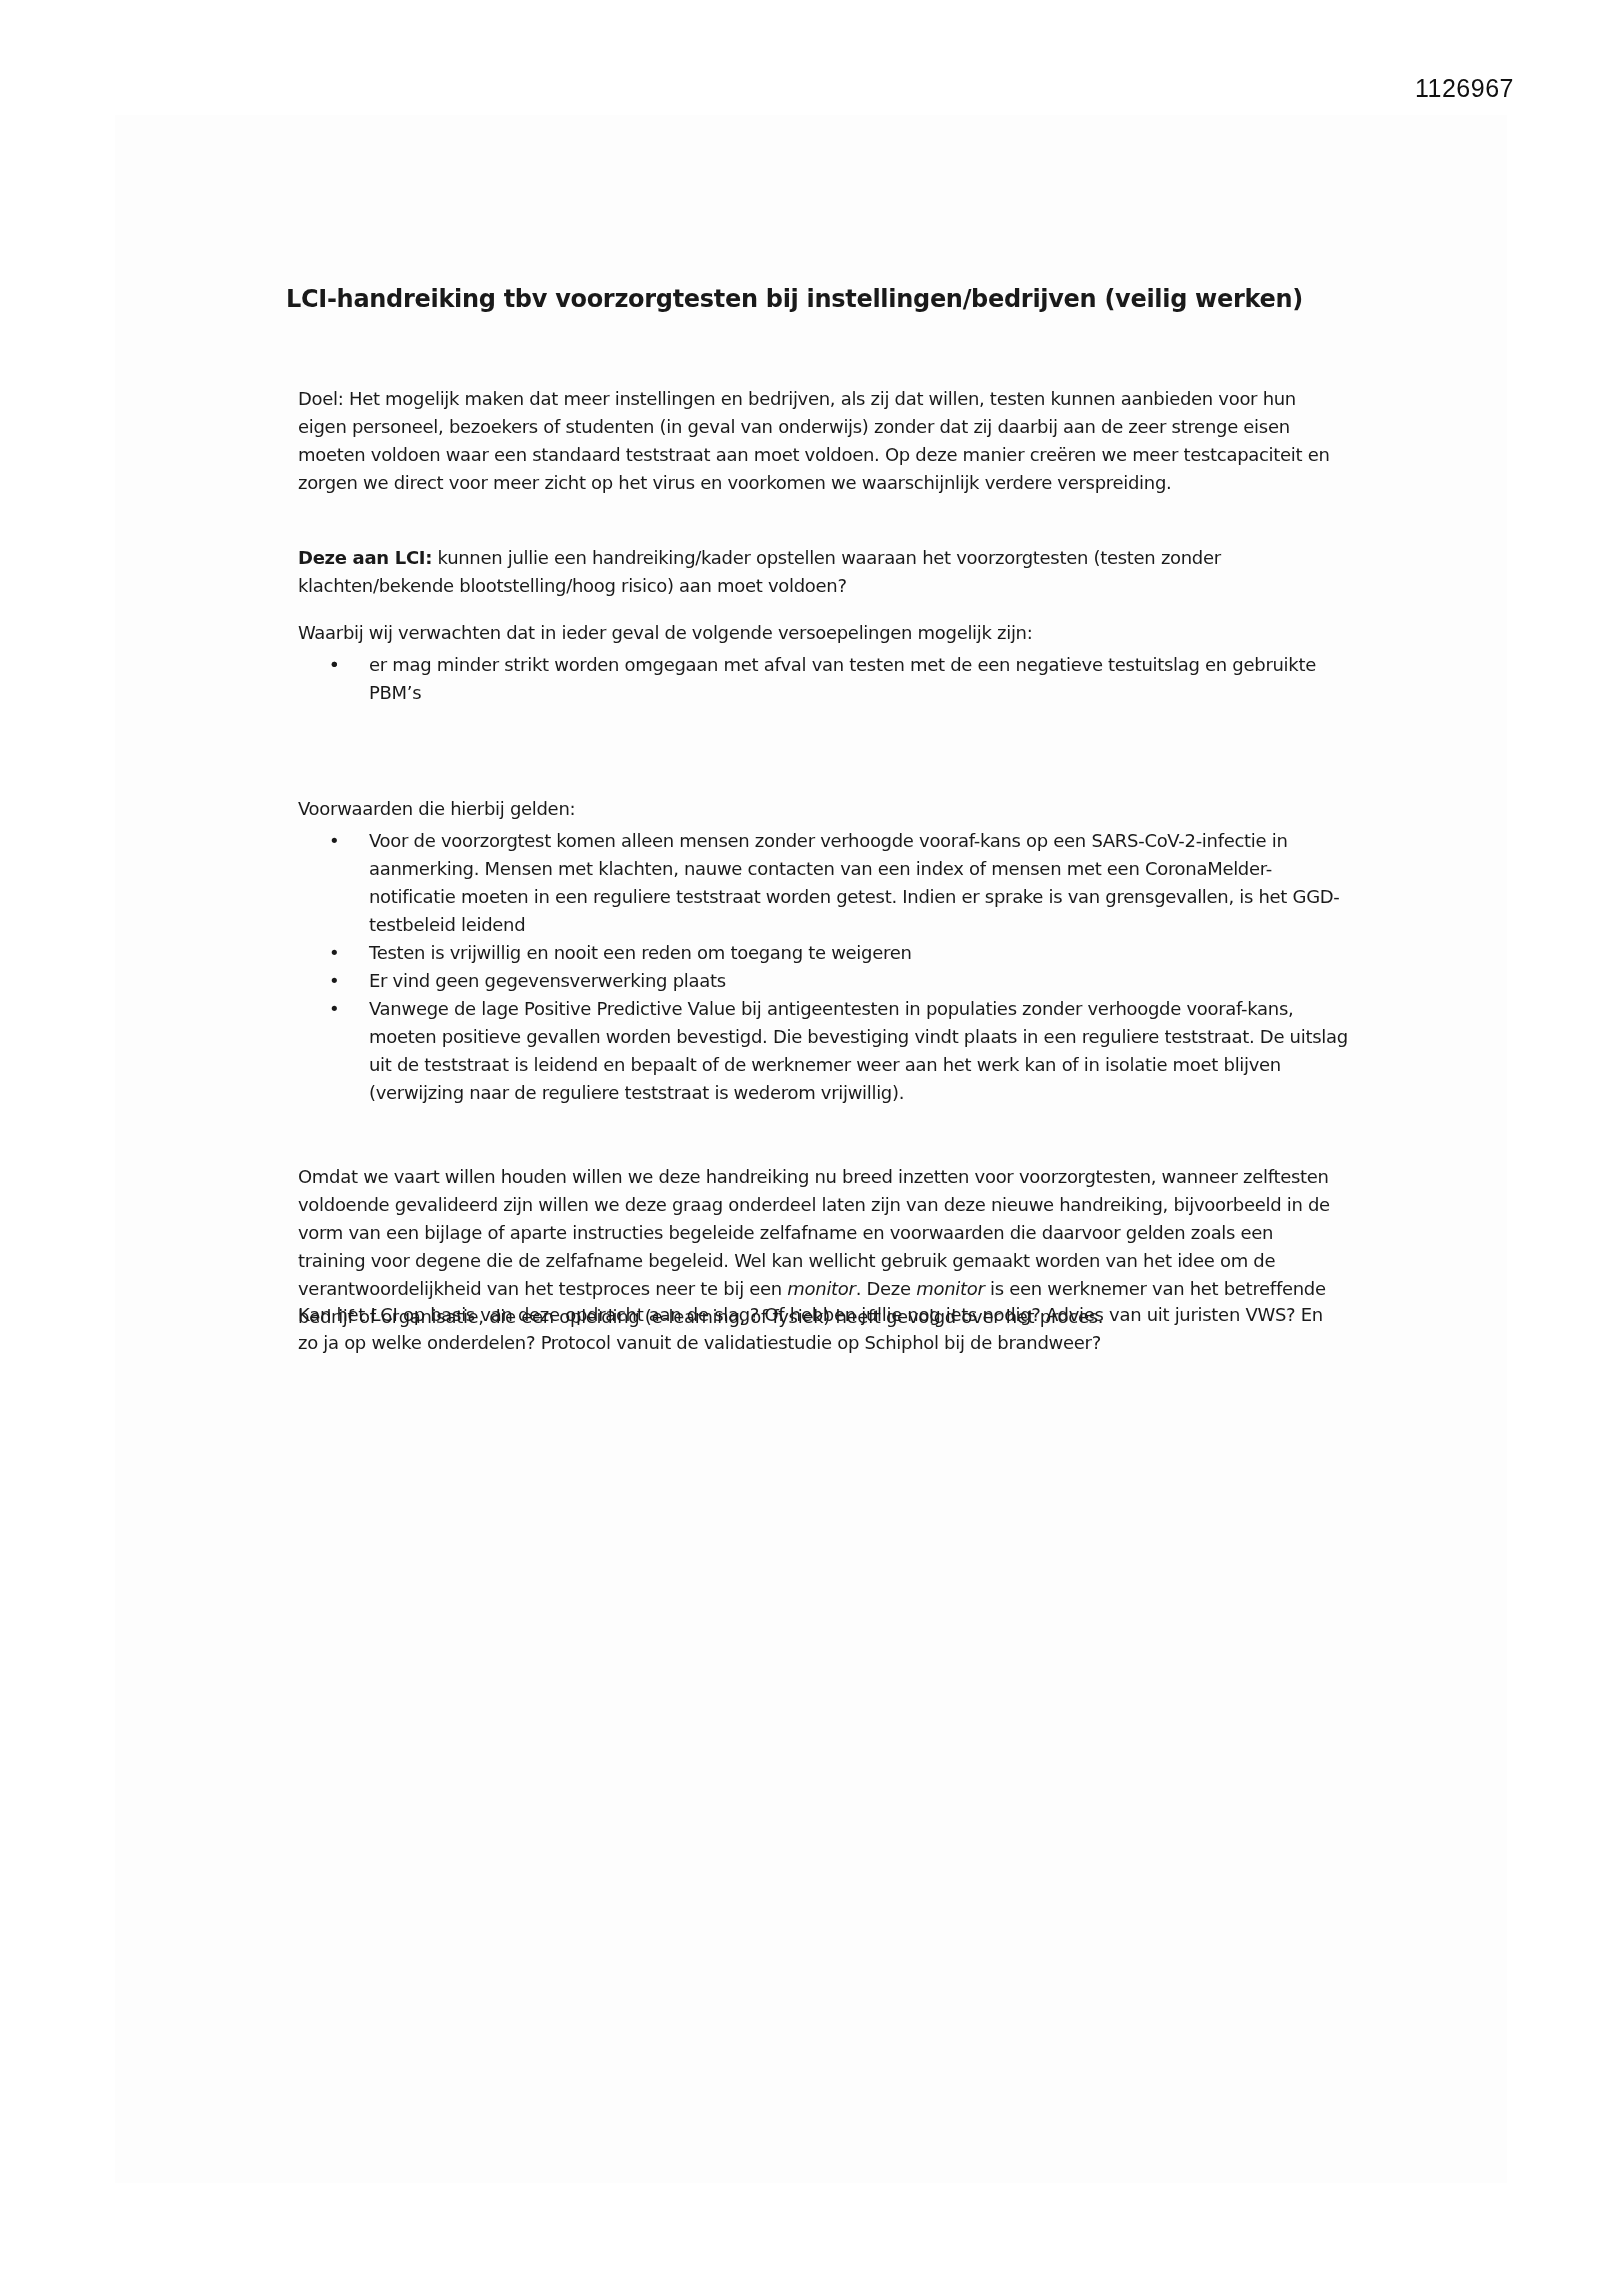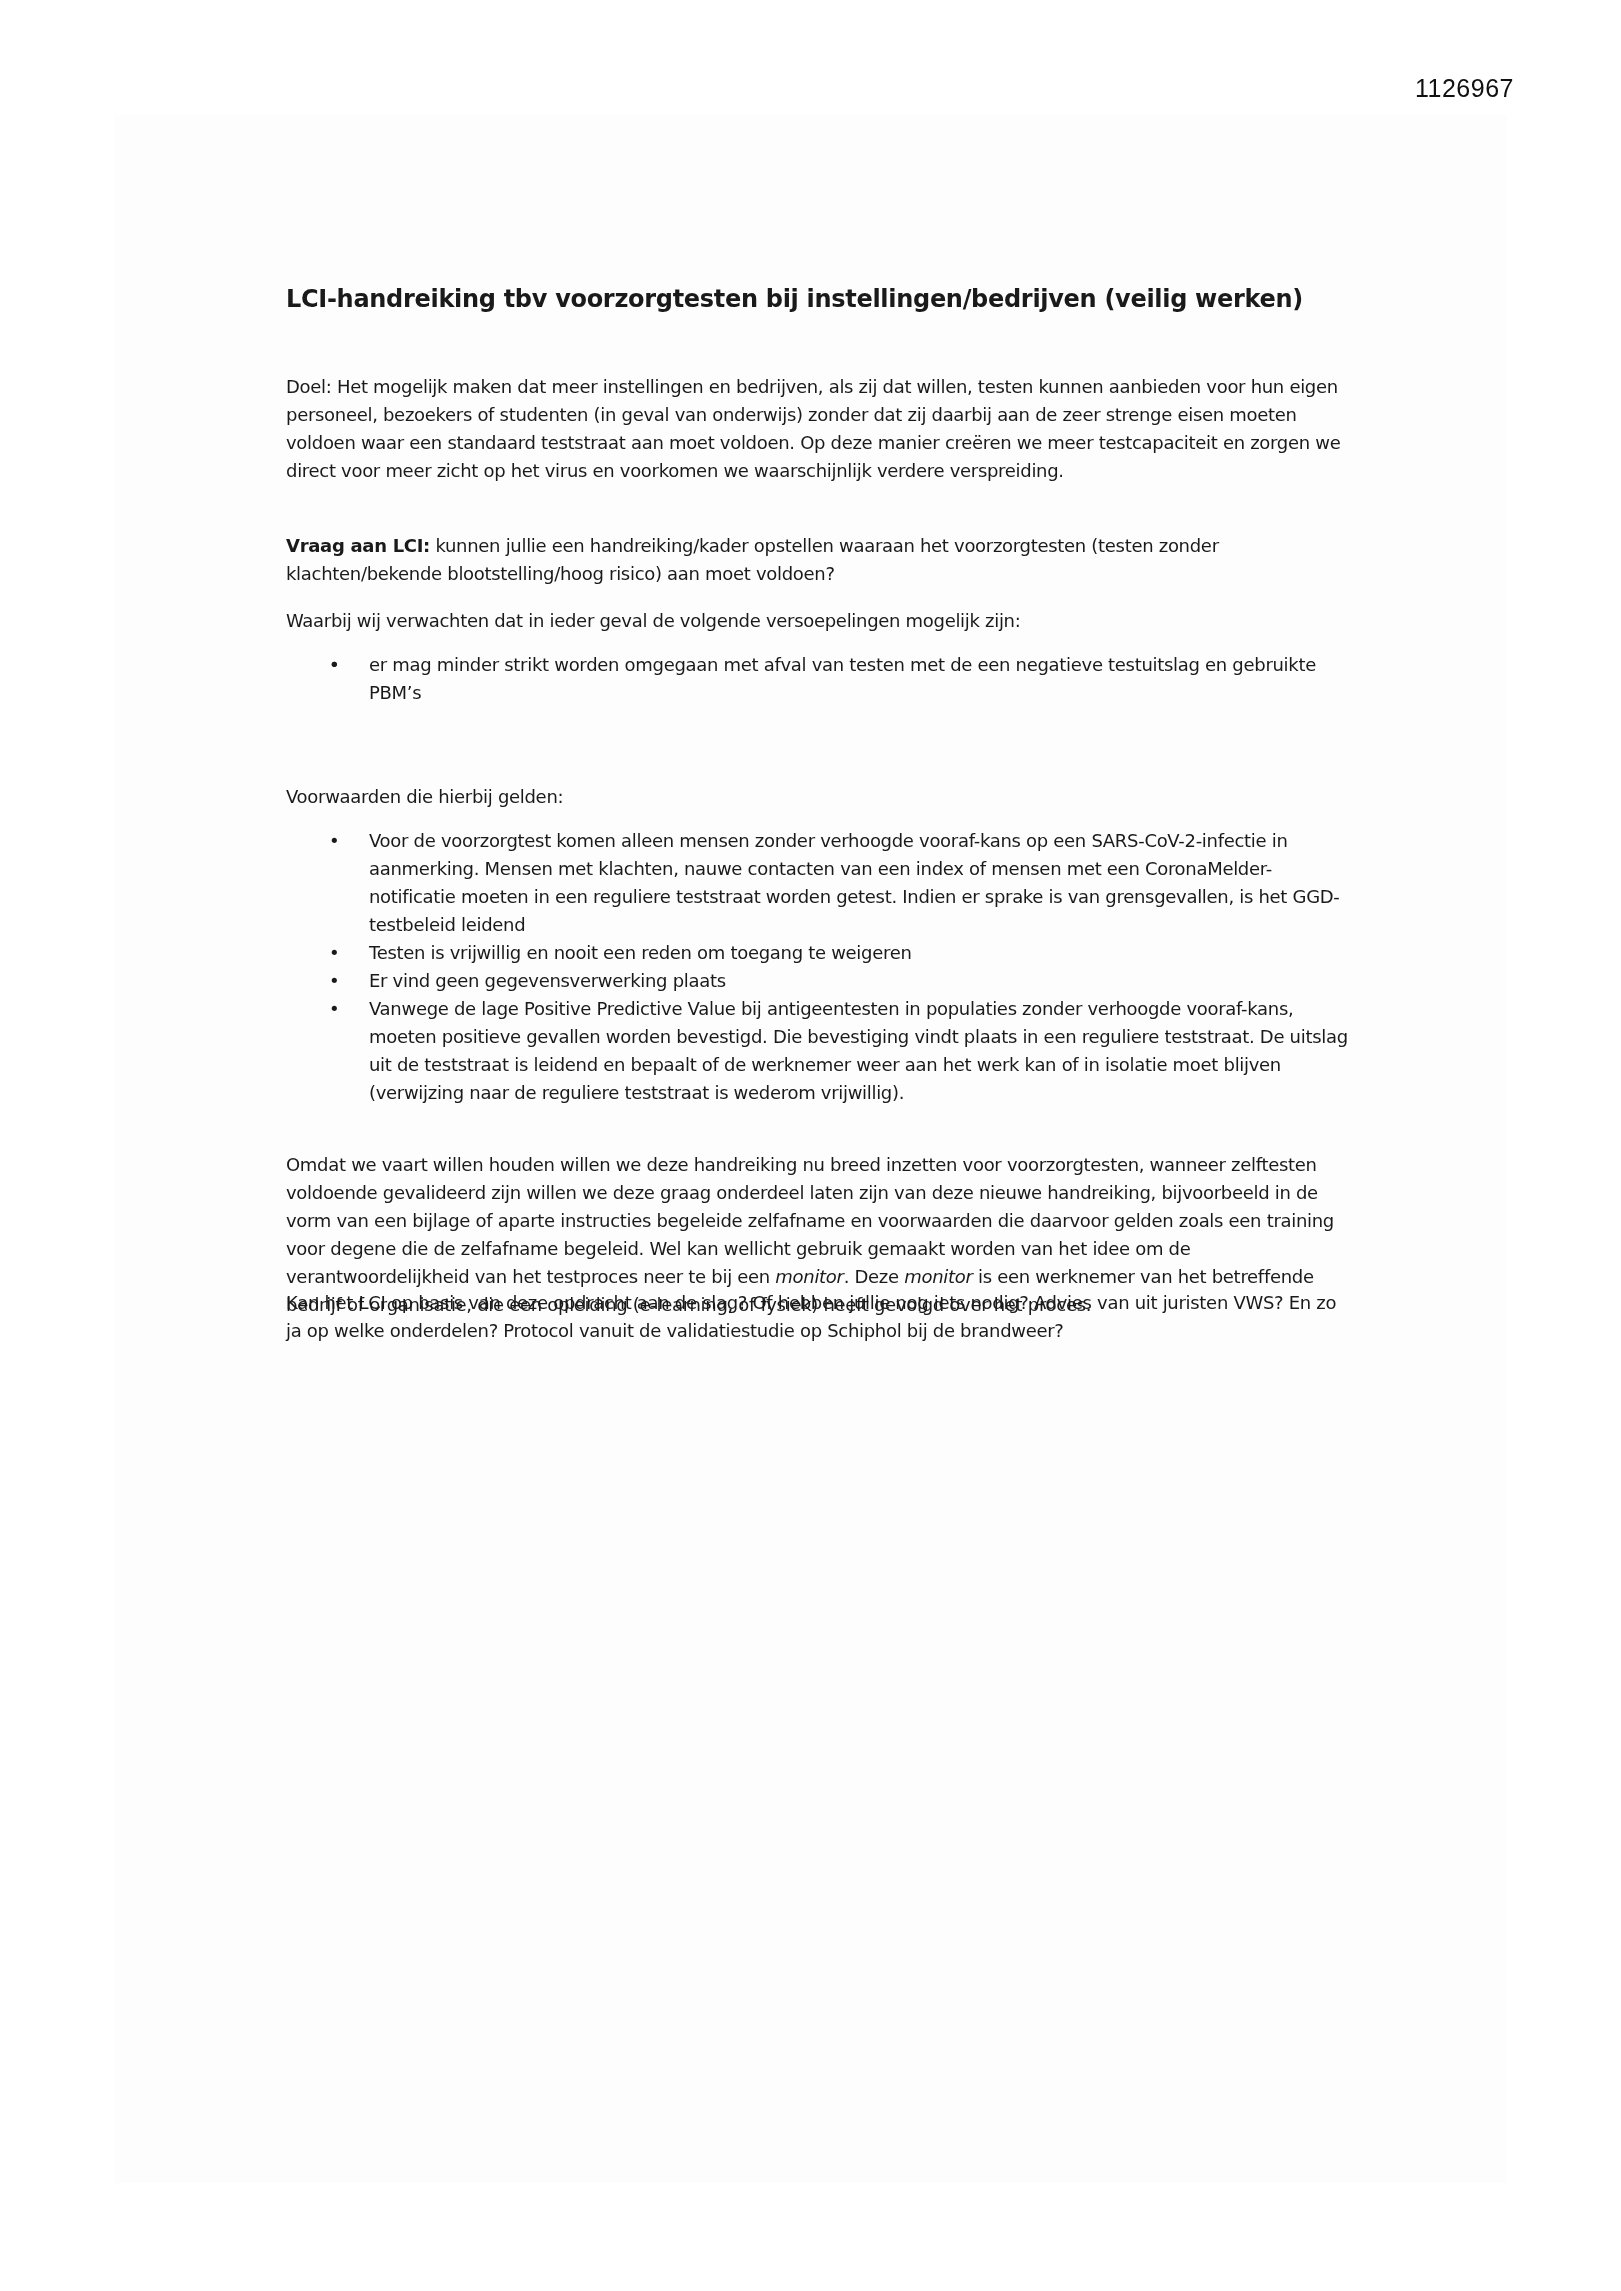--- a/index.html
+++ b/index.html
@@ -18,21 +18,21 @@
   }
   .content {
     position: absolute; left: 286px; top: 0; width: 1068px;
     font-size: 18px; line-height: 28px; letter-spacing: -0.3px;
   }
   .title {
     position: absolute; top: 285px; left: 0; font-weight: bold; font-size: 24px;
     white-space: nowrap; letter-spacing: -0.3px;
   }
   .para { position: absolute; left: 0; width: 1068px; }
-  .para p { margin: 0; }
+  .para p { margin: 12px; }
   .bold { font-weight: bold; }
   .list { position: absolute; left: 0; width: 1068px; margin: 0; padding: 0; list-style: none; }
   .list li { position: relative; padding-left: 83px; }
   .list li .bullet { position: absolute; left: 43px; top: 0; }
   em { font-style: italic; }
 </style>
 </head>
 <body>
 
 <div class="scan-area"></div>
@@ -42,21 +42,21 @@
 <div class="content">
 
   <div class="title">LCI-handreiking tbv voorzorgtesten bij instellingen/bedrijven (veilig werken)</div>
 
   <div class="para" style="top:373px;">
     <p>Doel: Het mogelijk maken dat meer instellingen en bedrijven, als zij dat willen, testen kunnen aanbieden voor hun eigen personeel, bezoekers of studenten (in geval van onderwijs) zonder dat zij daarbij aan de zeer strenge eisen moeten voldoen waar een standaard teststraat aan moet voldoen. Op deze manier creëren we meer testcapaciteit en zorgen we direct voor meer zicht op het virus en voorkomen we waarschijnlijk verdere verspreiding.</p>
   </div>
 
   <div class="para" style="top:532px;">
     <p>
-      <span class="bold">Vraag aan LCI:</span><span> kunnen jullie een handreiking/kader opstellen waaraan het voorzorgtesten (testen zonder klachten/bekende blootstelling/hoog risico) aan moet voldoen?</span>
+      <span class="bold">Deze aan LCI:</span><span> kunnen jullie een handreiking/kader opstellen waaraan het voorzorgtesten (testen zonder klachten/bekende blootstelling/hoog risico) aan moet voldoen?</span>
     </p>
   </div>
 
   <div class="para" style="top:607px;">
     <p>Waarbij wij verwachten dat in ieder geval de volgende versoepelingen mogelijk zijn:</p>
   </div>
 
   <ul class="list" style="top:651px;">
     <li>
       <span class="bullet">•</span>

